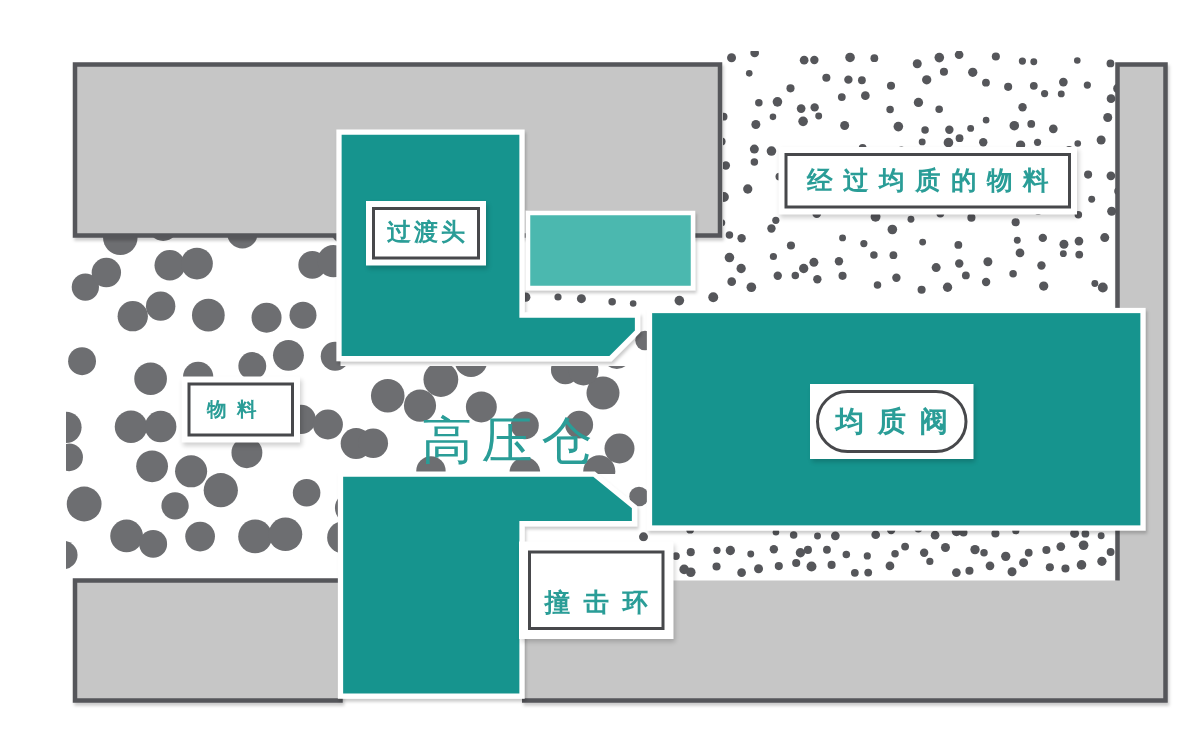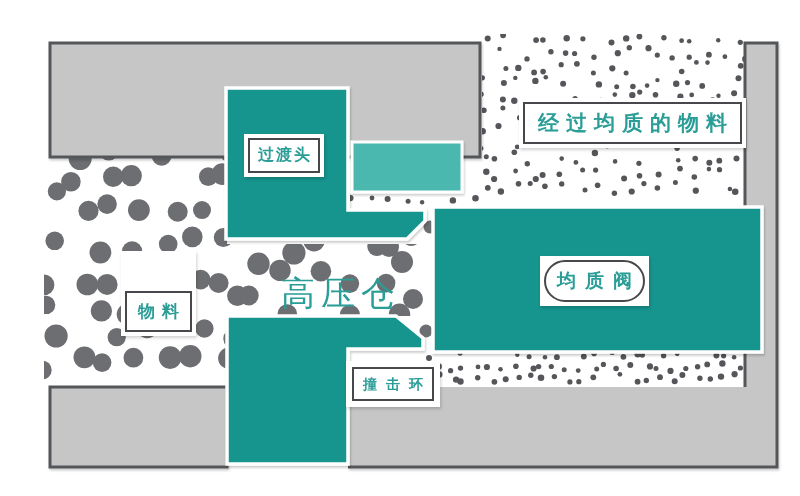--- a/index.html
+++ b/index.html
@@ -15,25 +15,25 @@
   .teal-light{fill:var(--teal-light);stroke:#fff;stroke-width:3;}
   .label-box{
     position:absolute;background:#fff;padding:4px;
     box-shadow:1px 2px 3px rgba(0,0,0,0.18);
   }
   .label-inner{
     border:2.5px solid var(--label-border);background:#fff;
     color:var(--label-text);font-weight:bold;white-space:nowrap;
     display:flex;align-items:center;justify-content:center;
   }
-  .lbl-material .label-inner{font-size:17px;letter-spacing:7px;padding:7px 4px 7px 11px;margin-top:36px;}
+  .lbl-material .label-inner{font-size:13px;letter-spacing:7px;padding:7px 16px 7px 11px;}
   .lbl-transition .label-inner{font-size:16px;letter-spacing:2px;padding:5px 6px 5px 8px;}
-  .lbl-homogenized .label-inner{font-size:21px;letter-spacing:7px;padding:5px 6px 5px 13px;}
+  .lbl-homogenized .label-inner{font-size:17px;letter-spacing:7px;padding:5px 6px 5px 13px;}
   .lbl-valve .label-inner{font-size:19px;letter-spacing:9px;padding:6px 2px 6px 11px;border-radius:21px;}
-  .lbl-impact .label-inner{font-size:14px;letter-spacing:9px;padding:7px 0px 5px 9px;}
+  .lbl-impact .label-inner{font-size:17px;letter-spacing:9px;padding:21px 0px 5px 9px;}
   .chamber-text{
     position:absolute;color:var(--label-text);font-weight:normal;
     font-size:34px;letter-spacing:6px;white-space:nowrap;
   }
 </style>
 </head>
 <body>
 
 <div id="stage" style="--teal-dark: #18948E; --teal-light: #4BB8AF; --label-text: #2A9D97; --label-border: #47484B; --wall-fill: #C6C6C6; --wall-border: #55565A;">
 

